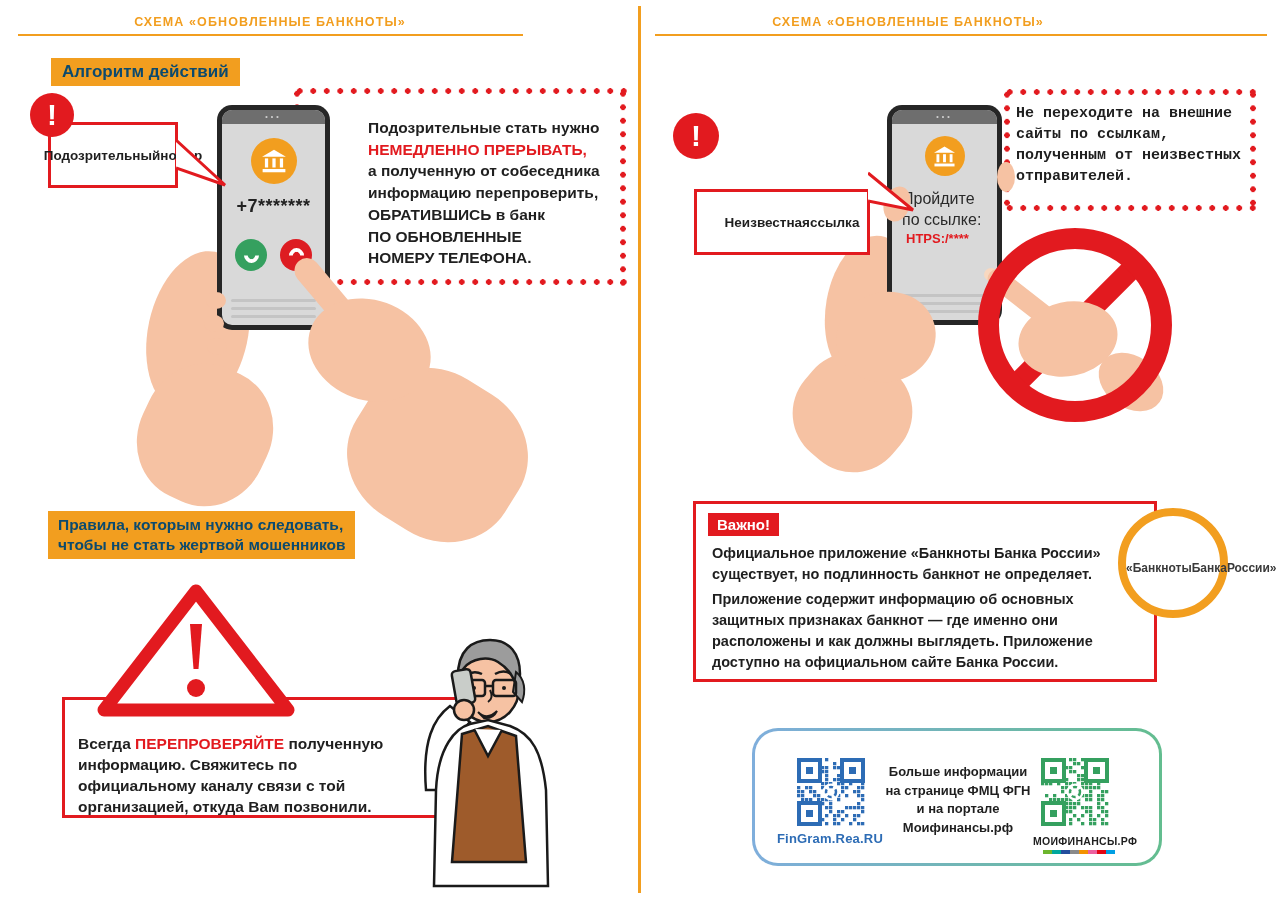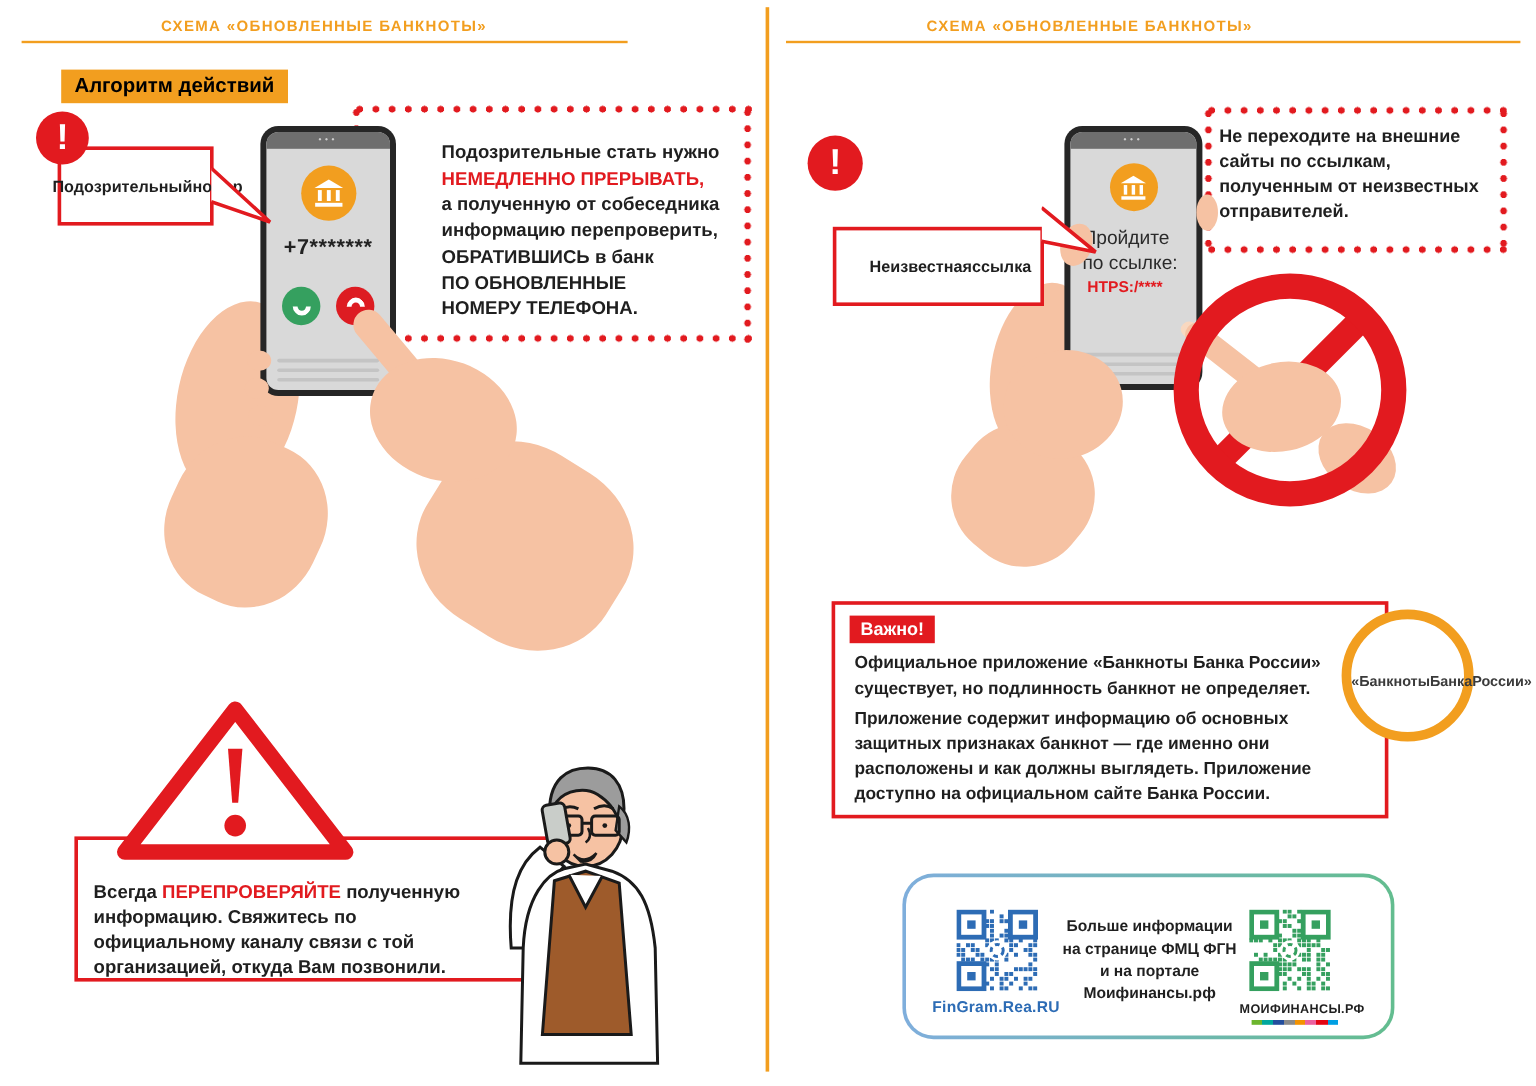--- a/index.html
+++ b/index.html
@@ -2,34 +2,34 @@
 <html style="--orange: #F29E1F; --red: #E21A1F; --skin: #F6C2A3; --ink: #1F1F1F; --blue: #2D6CB5; --green: #35A05F;"><head>
 <meta charset="utf-8">
 <style>
   html,body{margin:0;padding:0;background:#fff;}
   .canvas{position:relative;width:1280px;height:905px;background:#fff;overflow:hidden;
           font-family:"Liberation Sans","DejaVu Sans",sans-serif;font-weight:700;color:var(--ink,#1F1F1F);}
   .a{position:absolute;}
   .hdr{font-size:12.5px;letter-spacing:.09em;color:var(--orange,#F29E1F);text-align:center;white-space:nowrap;}
   .hline{height:2px;background:var(--orange,#F29E1F);}
   .vline{width:3px;background:var(--orange,#F29E1F);}
-  .badge{background:var(--orange,#F29E1F);color:#000000;font-size:17px;padding:4px 11px;white-space:nowrap;z-index:2;}
+  .badge{background:var(--orange,#F29E1F);color:#0c4a6e;font-size:17px;padding:4px 11px;white-space:nowrap;z-index:2;}
   .badge.big{font-size:15.5px;line-height:20px;padding:4px 10px;}
   .excl{border-radius:50%;background:var(--red,#E21A1F);color:#fff;display:flex;align-items:center;justify-content:center;
         font-size:30px;font-weight:900;z-index:7;}
   .callout{background:#fff;border:3px solid var(--red,#E21A1F);display:flex;align-items:center;
            justify-content:center;font-size:13.5px;line-height:17px;text-align:center;z-index:5;box-sizing:border-box;padding-left:20px;}
   .ptr{z-index:6;}
   .dh{position:absolute;width:100%;height:8px;background-image:radial-gradient(circle closest-side,var(--red,#E21A1F) 68%,transparent 74%);
       background-size:13.5px 8px;background-repeat:repeat-x;}
   .dv{position:absolute;height:100%;width:8px;background-image:radial-gradient(circle closest-side,var(--red,#E21A1F) 68%,transparent 74%);
       background-size:8px 13.5px;background-repeat:repeat-y;}
   .dbox{z-index:1;}
   .wtext{font-size:15.5px;line-height:21.7px;z-index:2;}
-  .wtext2{font-size:15px;line-height:21px;z-index:2;}
+  .wtext2{font-size:15px;line-height:21px;z-index:2;font-family:Liberation Mono, monospace;}
   .red{color:var(--red,#E21A1F);}
   .phone{background:#262626;border-radius:15px;padding:5px;z-index:3;box-sizing:border-box;}
   .screen{position:relative;background:#D9D9D9;border-radius:10px;height:100%;display:flex;flex-direction:column;align-items:center;overflow:hidden;}
   .pdots{width:100%;height:14px;background:#6E6E6E;color:#CFCFCF;font-size:7px;letter-spacing:3px;text-align:center;line-height:13px;}
   .bankc{border-radius:50%;background:var(--orange,#F29E1F);display:flex;align-items:center;justify-content:center;color:#fff;}
   .pnum{font-size:18px;margin-top:12px;letter-spacing:.5px;color:#222;}
   .btnrow{display:flex;width:100%;justify-content:space-evenly;margin-top:22px;}
   .cbtn{width:32px;height:32px;border-radius:50%;display:flex;align-items:center;justify-content:center;}
   .cbtn.g{background:#35A05F;}
   .cbtn.r{background:#DD1C22;}
@@ -138,20 +138,24 @@
 
   <div class="a blob z2" style="left:148px;top:250px;width:100px;height:165px;transform:rotate(12deg);"></div>
   <div class="a blob z2" style="left:140px;top:365px;width:130px;height:140px;border-radius:45%;transform:rotate(25deg);"></div>
   <div class="a blob z4" style="left:206px;top:292px;width:20px;height:17px;"></div>
   <div class="a blob z4" style="left:204px;top:315px;width:20px;height:17px;"></div>
   <div class="a blob z4" style="left:207px;top:338px;width:20px;height:17px;"></div>
   <div class="a finger" style="left:293px;top:259px;"></div>
   <div class="a blob z5" style="left:307px;top:300px;width:125px;height:100px;transform:rotate(20deg);"></div>
   <div class="a blob z4" style="left:350px;top:375px;width:175px;height:160px;border-radius:42%;transform:rotate(32deg);"></div>
 
+  <div class="a badge big" style="left:48px;top:511px;">
+    <div>Правила, которым нужно следовать,</div>
+    <div>чтобы не стать жертвой мошенников</div>
+  </div>
 
   <div class="a rulebox" style="left:62px;top:697px;width:430px;height:121px;"></div>
   <svg class="a tri" style="left:86px;top:577px;" width="220" height="150" viewBox="0 0 220 150">
     <path d="M110 14 L202 133 H18 Z" fill="#fff" stroke="#E21A1F" stroke-width="13" stroke-linejoin="round"></path>
     <path d="M104 47 h12 l-3.5 45 h-5 z" fill="#E21A1F"></path>
     <circle cx="110" cy="111" r="9" fill="#E21A1F"></circle>
   </svg>
   <div class="a rtext" style="left:78px;top:733px;width:330px;">
     <span>Всегда </span><span class="red">ПЕРЕПРОВЕРЯЙТЕ</span><span> полученную информацию. Свяжитесь по официальному каналу связи с той организацией, откуда Вам позвонили.</span>
   </div>

